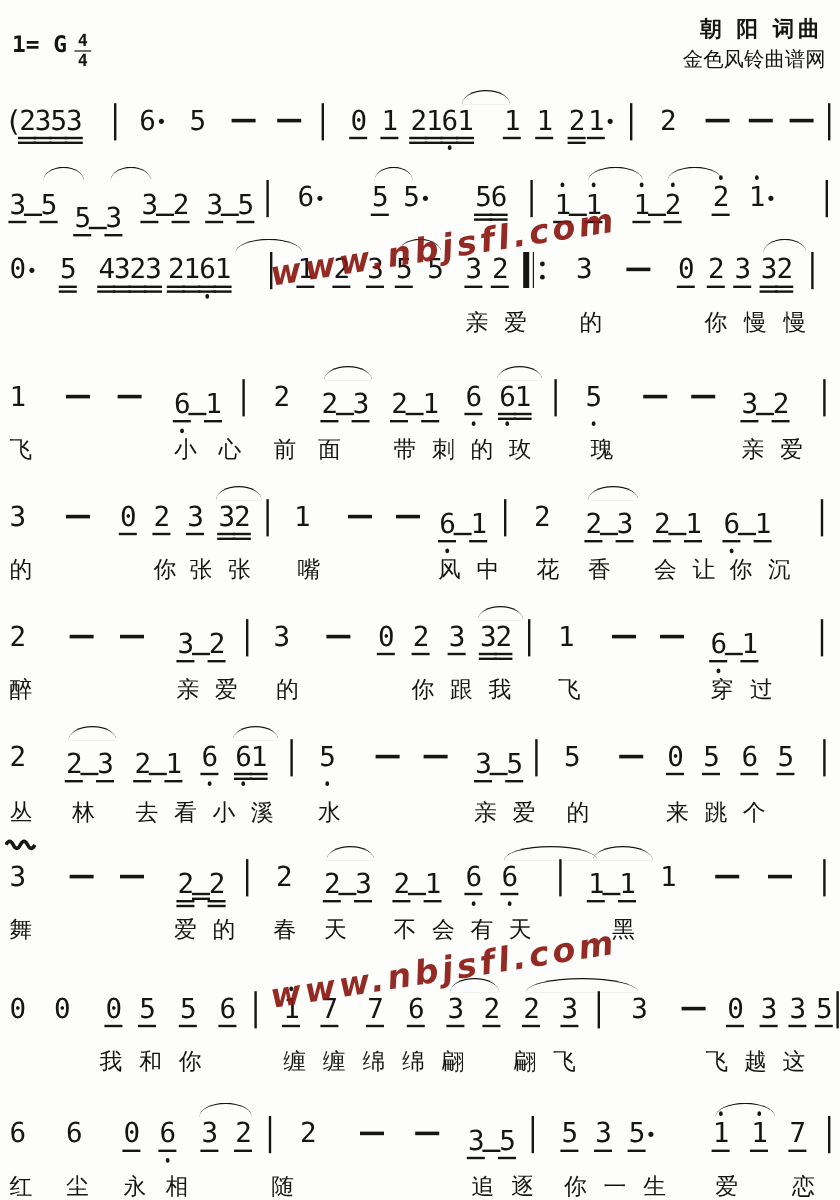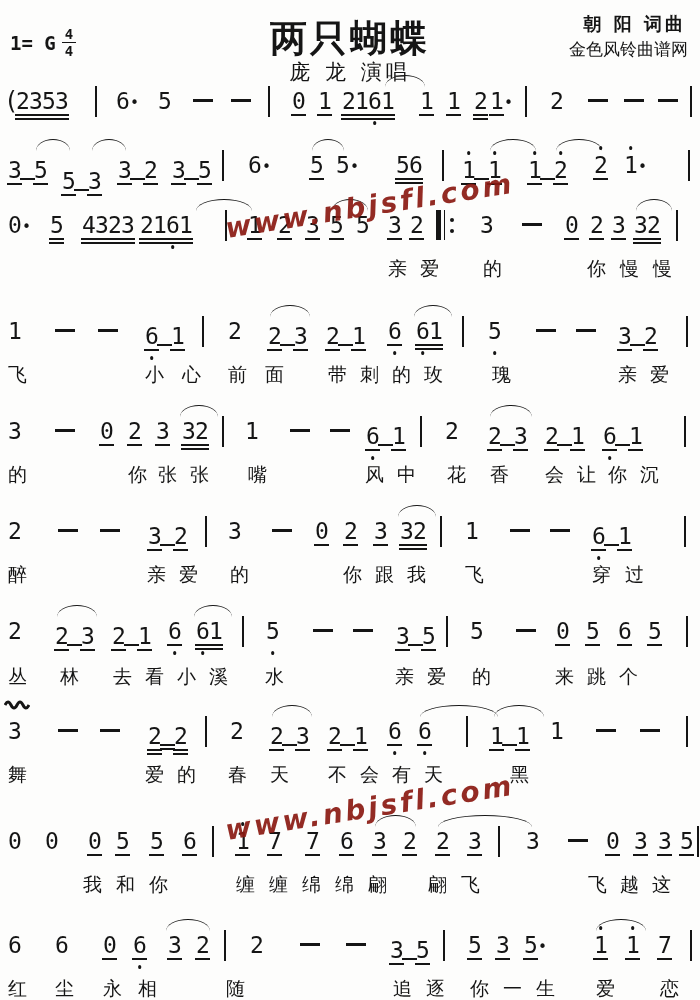--- a/index.html
+++ b/index.html
@@ -4,21 +4,21 @@
 <style>
   html,body{margin:0;padding:0;background:#e8e8e8;}
   #page{position:relative;width:700px;height:1000px;background:#fdfdfc;margin:0 auto;
         font-family:"Liberation Sans",sans-serif;color:#151515;overflow:hidden;}
   
   .title{position:absolute;top:14px;left:0;right:0;text-align:center;
          font-size:37px;font-weight:bold;letter-spacing:3px;font-family:"DejaVu Sans",sans-serif;}
   .subtitle{position:absolute;top:58px;left:0;right:0;text-align:center;
             font-size:21px;letter-spacing:4px;font-family:"DejaVu Sans",sans-serif;}
   .keysig{position:absolute;top:26px;left:10px;font-size:19px;font-weight:bold;
-          font-family:"DejaVu Sans Mono",monospace;display:flex;align-items:center;gap:6px;}
+          font-family:"DejaVu Sans Mono",monospace;display:flex;align-items:flex-start;gap:6px;}
   .meter{display:inline-flex;flex-direction:column;align-items:center;line-height:1;}
   .meter b{font-size:14px;padding:1px 3px;}
   .meter b:first-child{border-bottom:1.6px solid #151515;}
   .credit1{position:absolute;top:12px;right:14px;font-size:18px;font-weight:bold;
            letter-spacing:3px;font-family:"DejaVu Sans",sans-serif;}
   .credit2{position:absolute;top:38px;right:12px;font-size:17px;
            font-family:"DejaVu Sans",sans-serif;}
   
   .wm{position:absolute;color:#8b1a12;font-size:28px;font-weight:bold;font-style:italic;
       letter-spacing:3px;white-space:nowrap;transform-origin:left bottom;
@@ -55,22 +55,20 @@
 <body>
 
 <div id="page">
   <div class="keysig">
     <span>1= G</span>
     <span class="meter">
       <b>4</b>
       <b>4</b>
     </span>
   </div>
-  <div class="title">两只蝴蝶</div>
-  <div class="subtitle">庞 龙 演唱</div>
   <div class="credit1">朝 阳 词曲</div>
   <div class="credit2">金色风铃曲谱网</div>
   <div id="score">
       <div class="line">
         <div class="tok paren" style="left: 4px; top: 88px;">(</div>
         <div class="tok" style="left: 16px; top: 88px;"><span class="ch u2">2</span><span class="ch u2">3</span><span class="ch u2">5</span><span class="ch u2">3</span></div>
         <div class="tok bar" style="left: 95px; top: 88px;"></div>
         <div class="tok" style="left: 116px; top: 88px;"><span class="ch">6</span><span class="adot">•</span></div>
         <div class="tok" style="left: 158px; top: 88px;"><span class="ch">5</span></div>
         <div class="tok dash" style="left: 193px; top: 88px;"></div>

